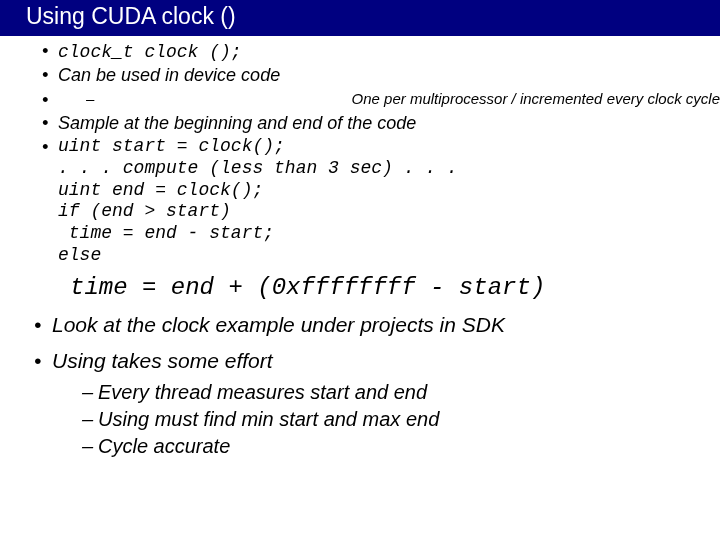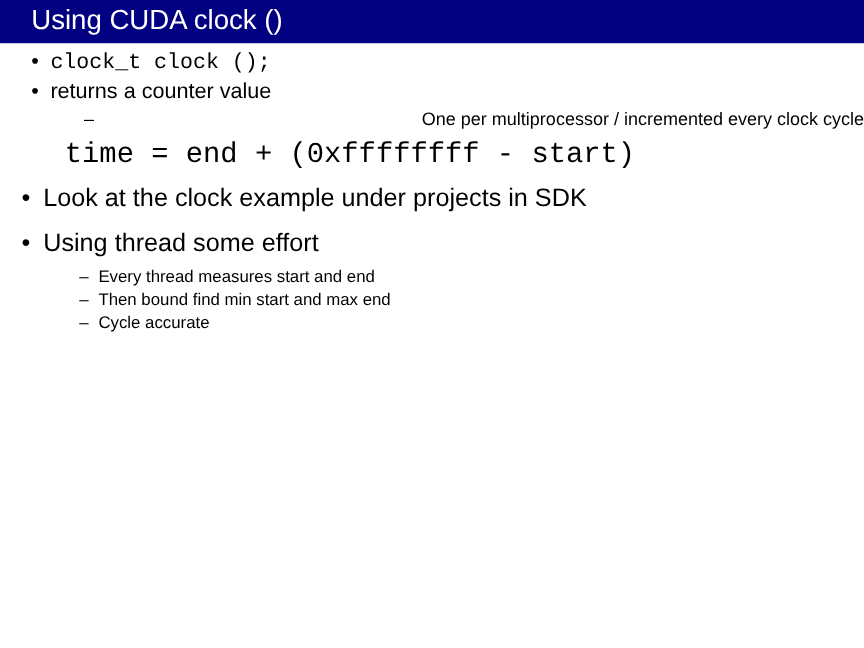--- a/index.html
+++ b/index.html
@@ -20,21 +20,22 @@
   }
   .title-band {
     background: #000080;
     color: #ffffff;
     padding: 3px 26px 5px 26px;
     font-size: 23px;
     font-weight: 400;
     line-height: 1.2;
   }
   .content {
-    padding: 4px 0 0 0;
+    padding: 4px 0 0 16px;
+    font-style: italic;
   }
   ul.lvl1 {
     margin: 0;
     padding: 0 0 0 26px;
     list-style: none;
   }
   ul.lvl1 > li {
     position: relative;
     padding-left: 16px;
     font-size: 18px;
@@ -103,21 +104,21 @@
     top: 0;
   }
   ul.lvl2b {
     margin: 4px 0 0 0;
     padding: 0 0 0 30px;
     list-style: none;
   }
   ul.lvl2b > li {
     position: relative;
     padding-left: 16px;
-    font-size: 14px;
+    font-size: 20px;
     line-height: 1.3;
     margin: 0 0 1px 0;
   }
   ul.lvl2b > li::before {
     content: "–";
     position: absolute;
     left: 0;
     top: 0;
   }
 </style>
@@ -125,36 +126,45 @@
 <body>
 
 <div class="slide">
 
   <div class="title-band">Using CUDA clock ()</div>
 
   <div class="content">
 
     <ul class="lvl1">
       <li><span class="mono">clock_t clock ();</span></li>
+      <li><span>Can be used in device code</span></li>
       <li>
-        <span>returns a counter value</span>
         <ul class="lvl2">
           <li><span>One per multiprocessor / incremented every clock cycle</span></li>
         </ul>
+      </li>
+      <li><span>Sample at the beginning and end of the code</span></li>
+      <li>
+        <div class="codeblock">uint start = clock();
+. . . compute (less than 3 sec) . . .
+uint end = clock();
+if (end &gt; start)
+ time = end - start;
+else</div>
       </li>
     </ul>
 
     <div class="orphan">time = end + (0xffffffff - start)</div>
 
     <ul class="big">
       <li><span>Look at the clock example under projects  in SDK</span></li>
       <li>
-        <span>Using thread some effort</span>
+        <span>Using takes some effort</span>
         <ul class="lvl2b">
           <li><span>Every thread measures start and end</span></li>
-          <li><span>Then bound find min start and max end</span></li>
+          <li><span>Using must find min start and max end</span></li>
           <li><span>Cycle accurate</span></li>
         </ul>
       </li>
     </ul>
 
   </div>
 </div>
 
 </body></html>

